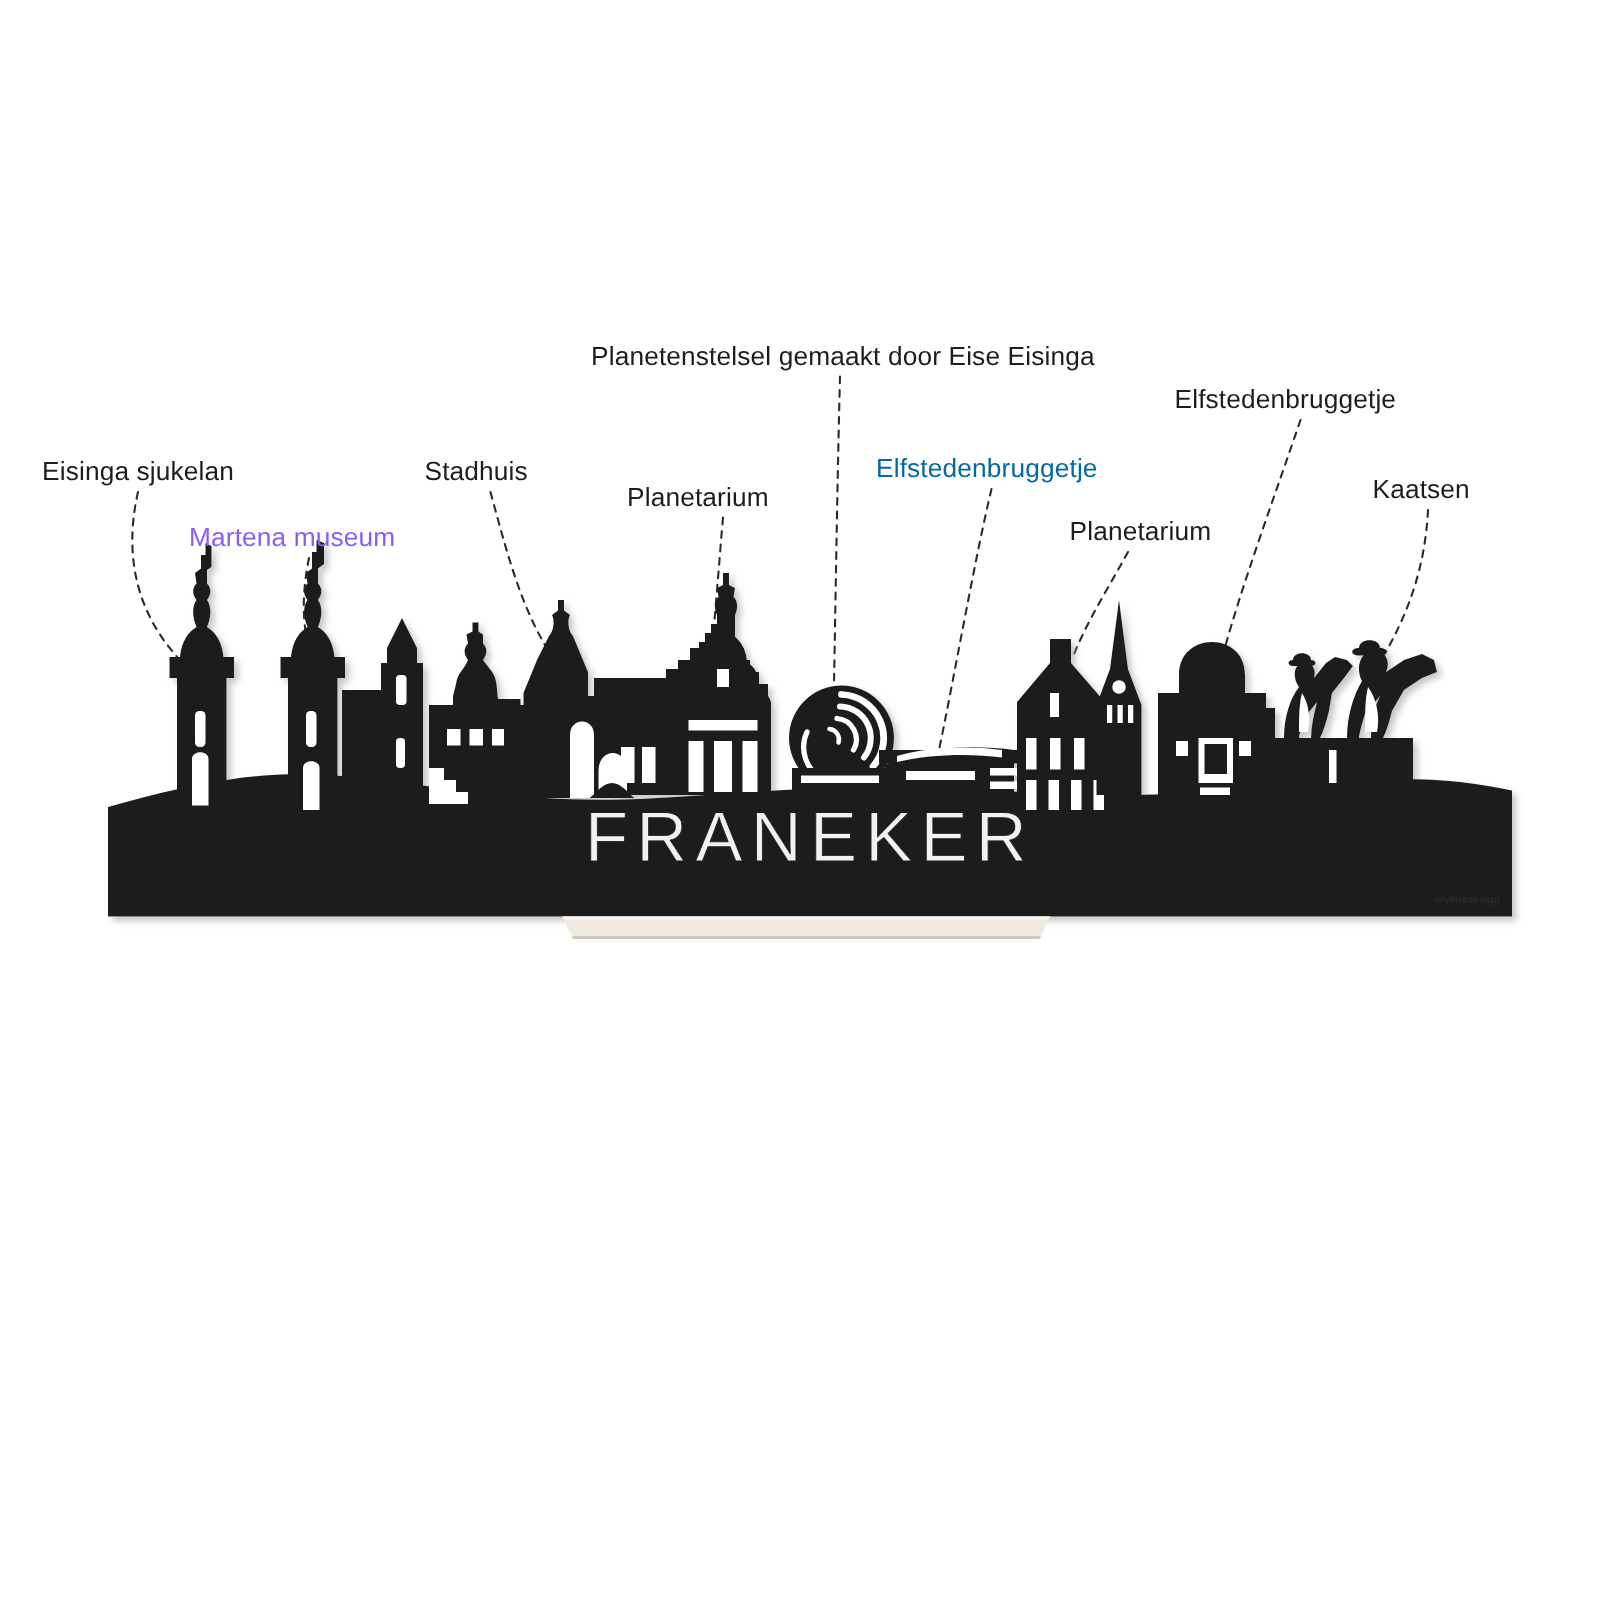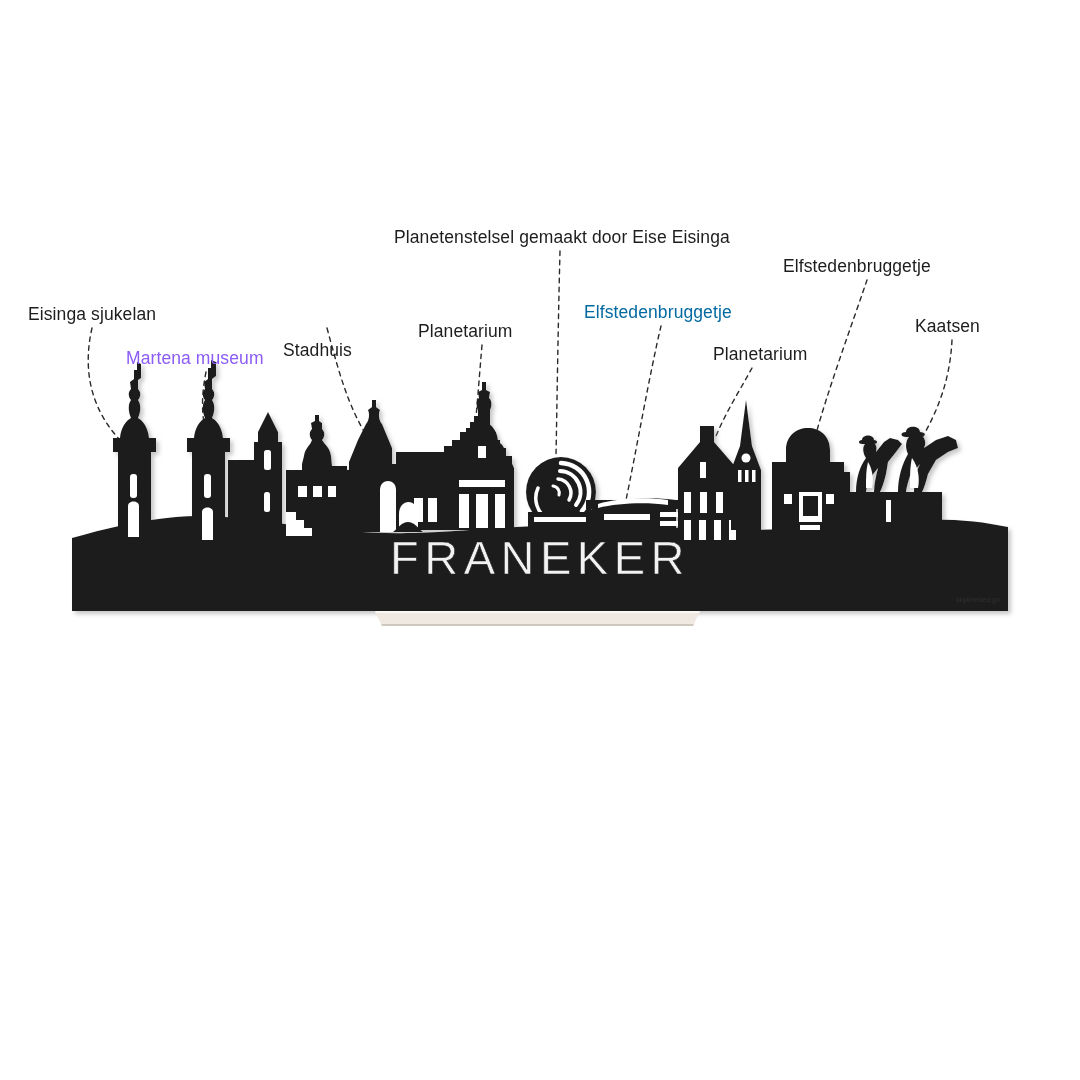--- a/index.html
+++ b/index.html
@@ -276,21 +276,21 @@
       <path d="M 375 611 L 700 611 L 694 624 L 381 624 Z" fill="#efe9e1"></path>
       <path d="M 381 624 L 694 624 L 693 626 L 382 626 Z" fill="#cfc8be"></path>
       <path d="M 375 611 L 700 611 L 699 613 L 376 613 Z" fill="#fbf8f4"></path>
     </g>
 
   </svg>
 
   <div id="labels">
       <div class="label" style="left: 28px; top: 306px; color: rgb(29, 29, 29);">Eisinga sjukelan</div>
       <div class="label" style="left: 126px; top: 350px; color: #8b5cf6;">Martena museum</div>
-      <div class="label" style="left: 283px; top: 306px; color: rgb(29, 29, 29); margin-top: 36px;">Stadhuis</div>
+      <div class="label" style="left: 283px; top: 306px; color: rgb(29, 29, 29);">Stadhuis</div>
       <div class="label" style="left: 418px; top: 323px; color: rgb(29, 29, 29);">Planetarium</div>
       <div class="label" style="left: 394px; top: 229px; color: rgb(29, 29, 29);">Planetenstelsel gemaakt door Eise Eisinga</div>
       <div class="label" style="left: 584px; top: 304px; color: #0369a1;">Elfstedenbruggetje</div>
       <div class="label" style="left: 713px; top: 346px; color: rgb(29, 29, 29);">Planetarium</div>
       <div class="label" style="left: 783px; top: 258px; color: rgb(29, 29, 29);">Elfstedenbruggetje</div>
       <div class="label" style="left: 915px; top: 318px; color: rgb(29, 29, 29);">Kaatsen</div>
     </div>
 
 </div>
 

